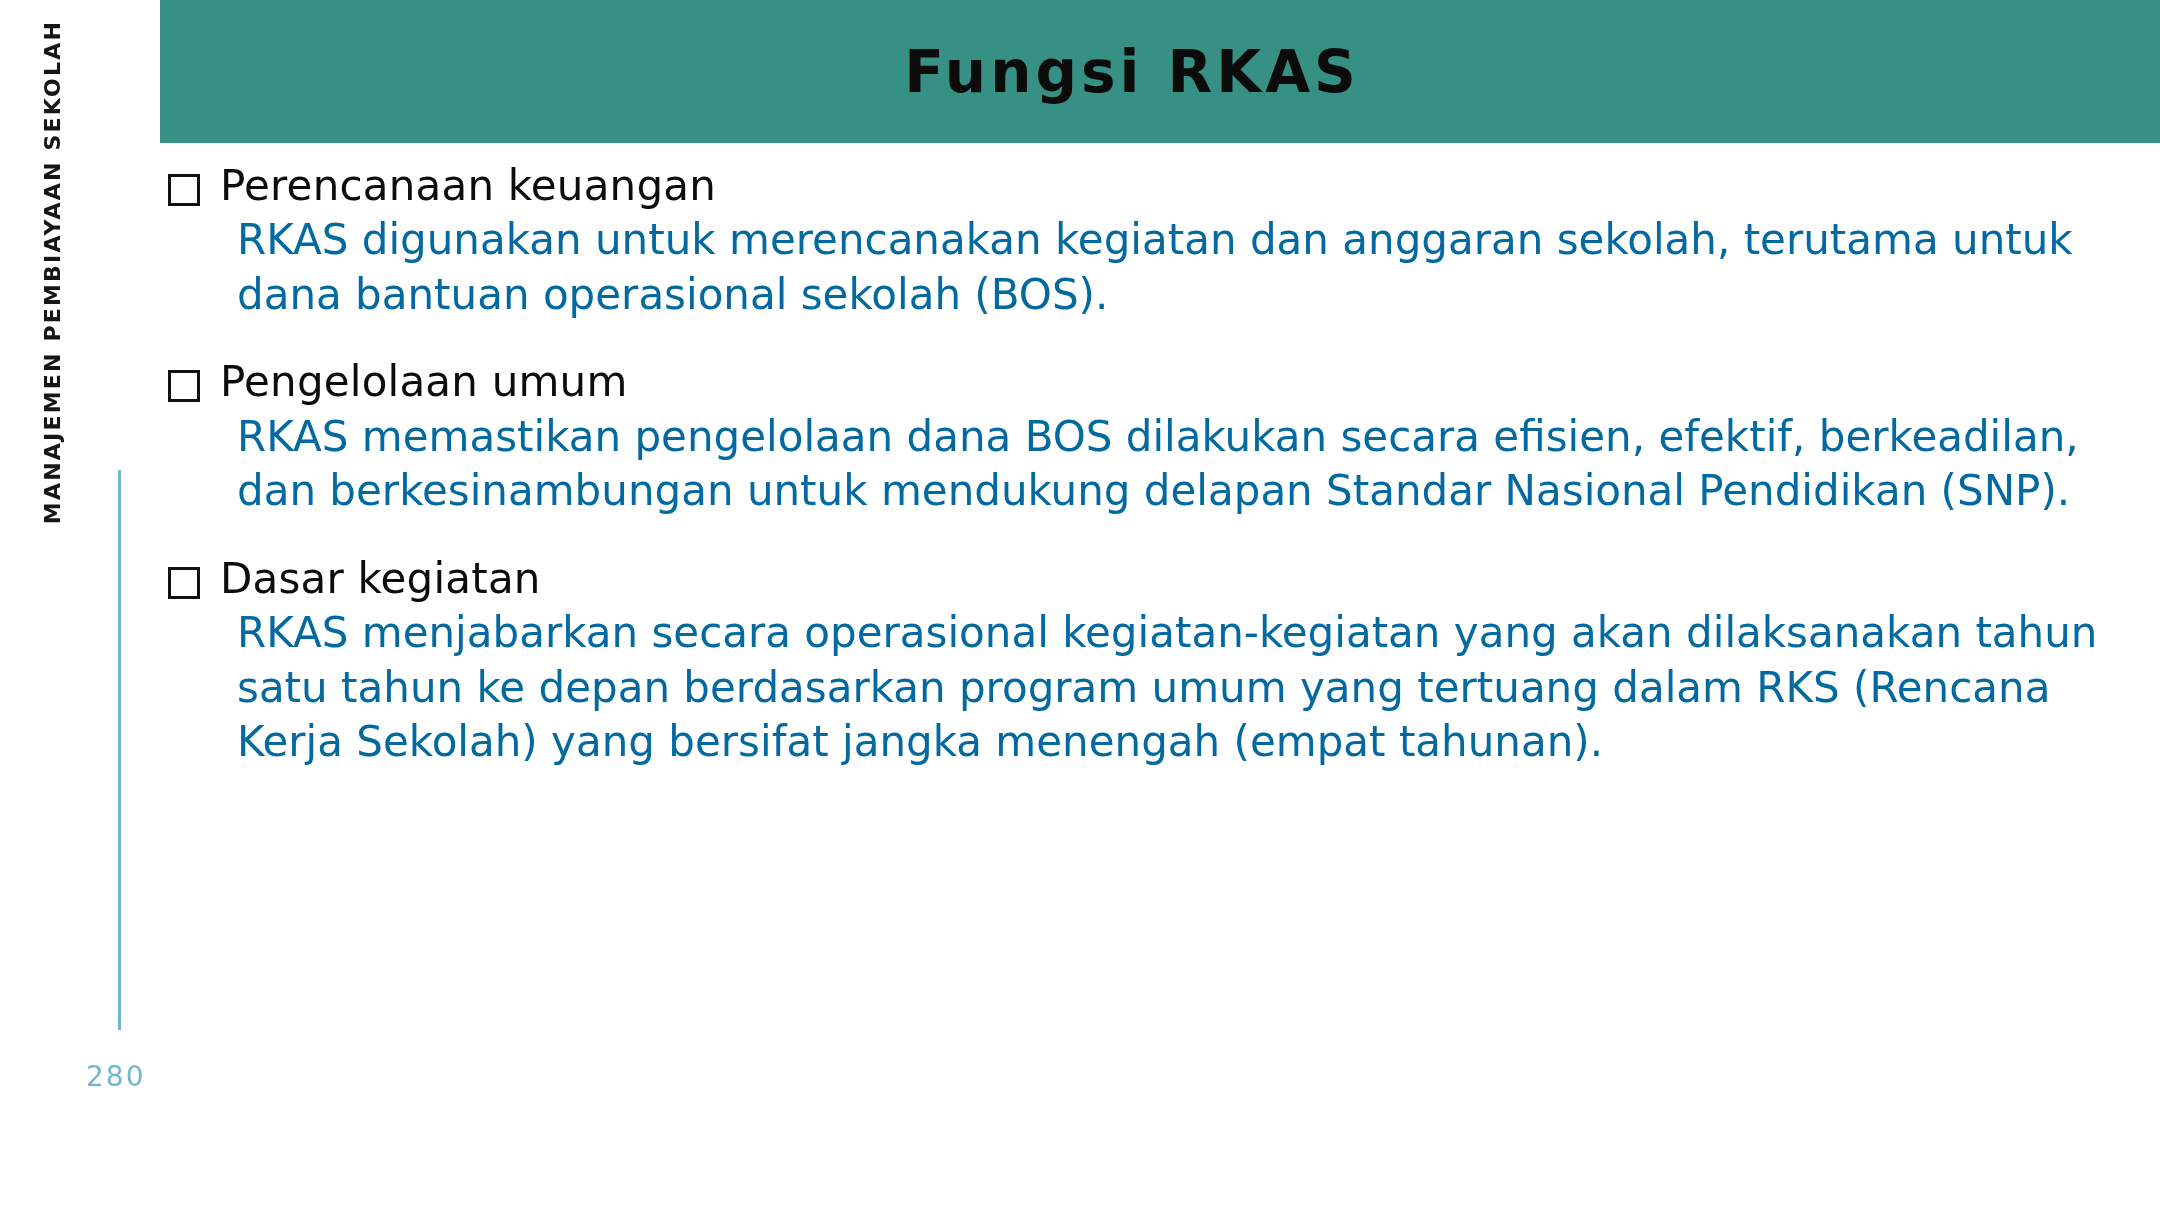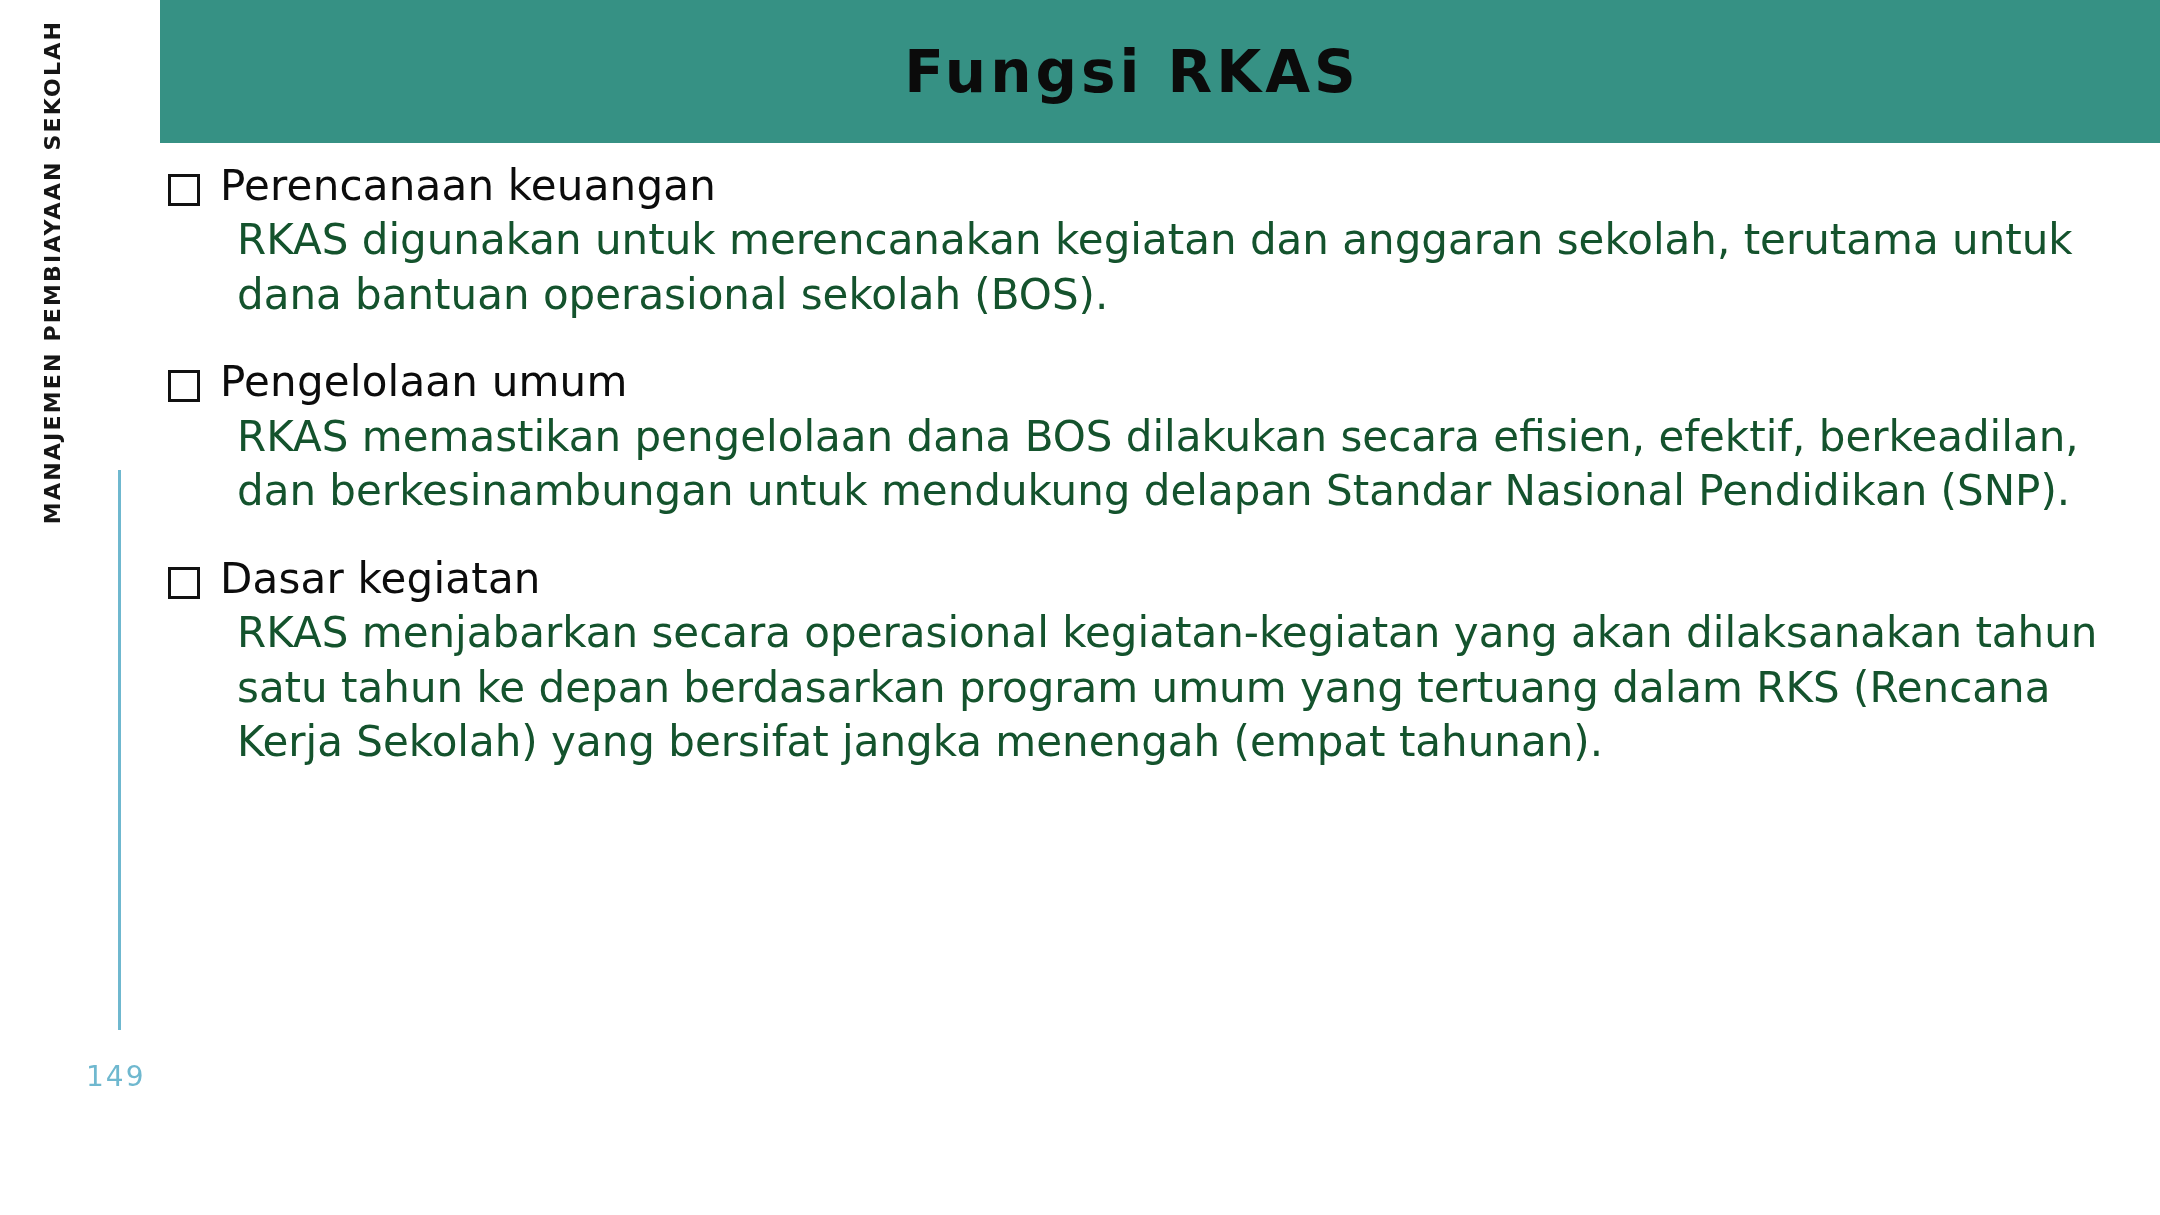--- a/index.html
+++ b/index.html
@@ -119,34 +119,34 @@
     font-weight: 400;
     color: #0c0c0c;
     line-height: 1.22;
     letter-spacing: 0.2px;
   }
 
   .para {
     margin-left: 69px;
     font-size: 42px;
     font-weight: 400;
-    color: #14532d;
+    color: #0369a1;
     line-height: 1.3;
     max-width: 1900px;
   }
 </style>
 </head>
 <body>
 
 <div class="slide">
 
   <div class="sidebar">
     <div class="side-label">MANAJEMEN PEMBIAYAAN SEKOLAH</div>
     <div class="side-rule"></div>
-    <div class="page-number">149</div>
+    <div class="page-number">280</div>
   </div>
 
   <div class="title-bar">
     <div class="title-text">Fungsi RKAS</div>
   </div>
 
   <div class="content">
 
     <div class="block">
       <div class="heading-row">

